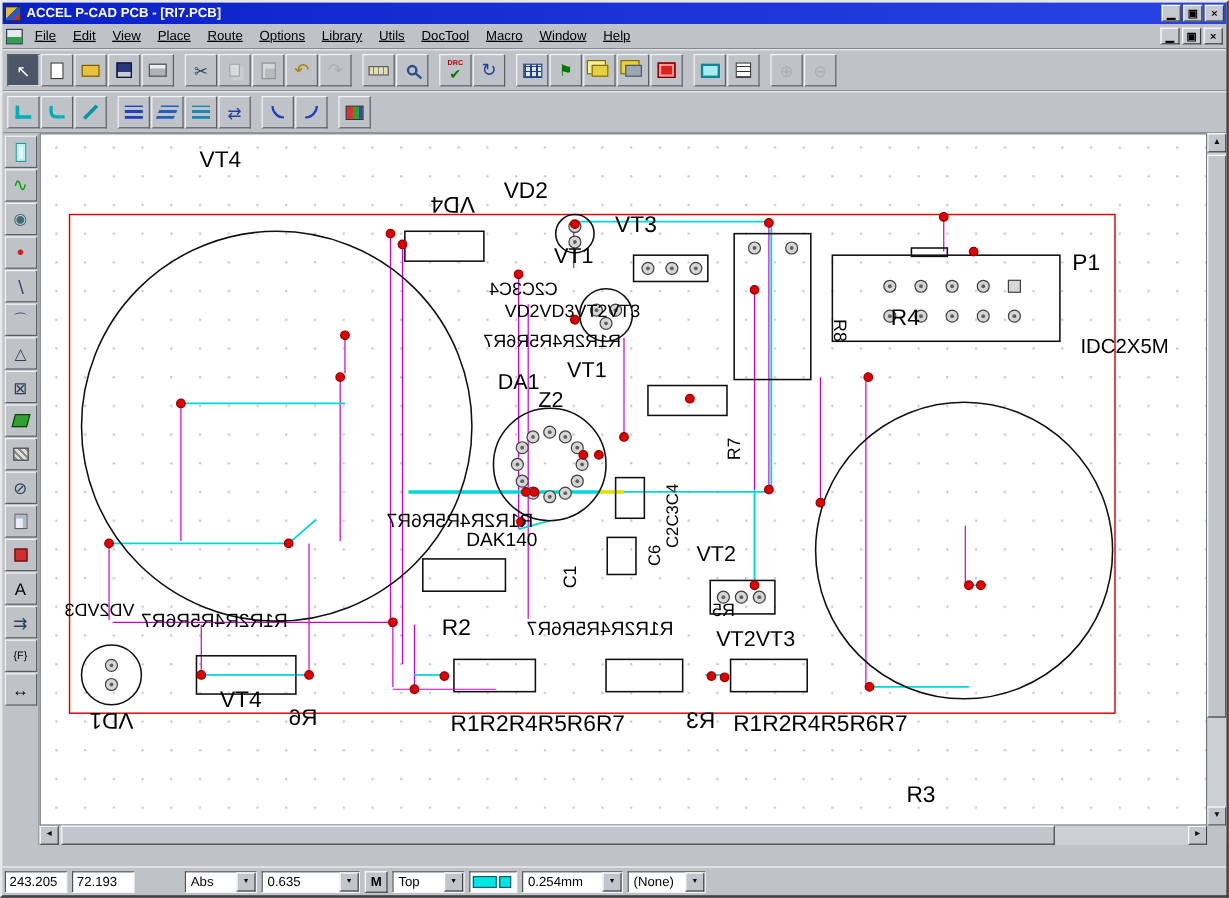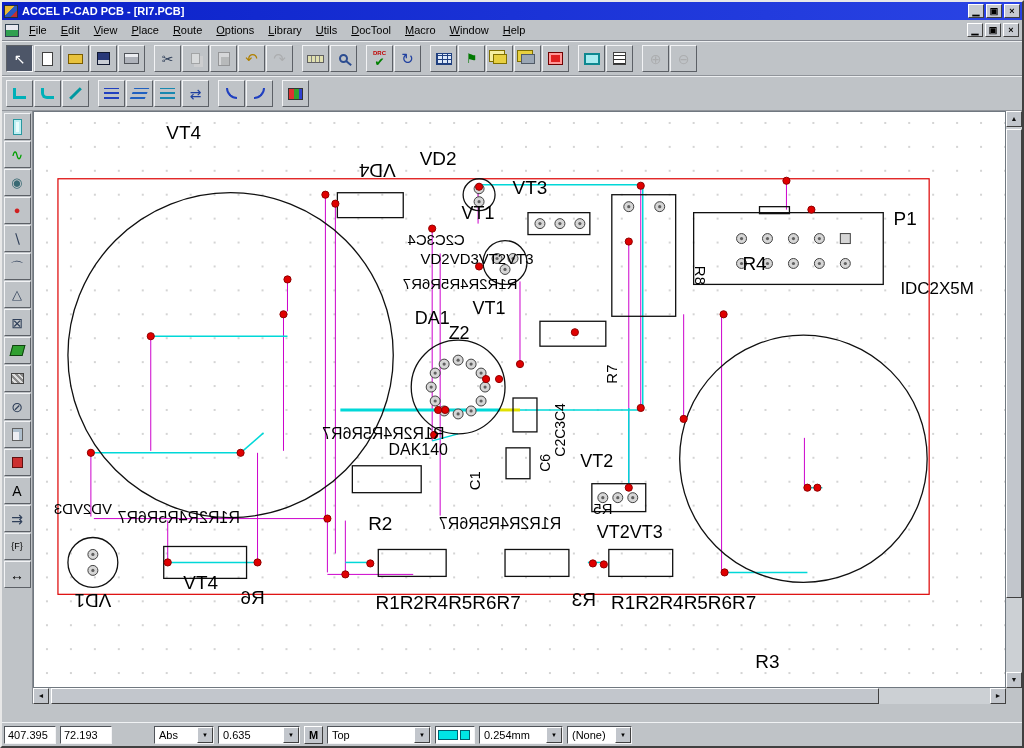--- a/index.html
+++ b/index.html
@@ -12,21 +12,21 @@
     display:flex;align-items:center;padding:0 2px;color:var(--titlebar_text,#fff);font-weight:bold;}
   .app-icon{width:14px;height:13px;margin-right:4px;border:1px solid #203040;
     background:linear-gradient(135deg,#e8b830 0 40%,#2858c0 40% 70%,#c03030 70%);}
   .tb-buttons{margin-left:auto;display:flex;gap:2px;}
   .wbtn{width:16px;height:14px;background:#c6cad0;border:1px solid;border-color:#fff #404040 #404040 #fff;
     font-size:9px;line-height:12px;text-align:center;color:#000;font-weight:bold;}
   
   .menubar{height:21px;flex:0 0 21px;display:flex;align-items:center;padding:0 3px;border-bottom:1px solid #848890;}
   .mdi-icon{width:14px;height:13px;margin-right:3px;border:1px solid #304050;
     background:linear-gradient(180deg,#e8e8f0 0 50%,#30a050 50%);}
-  .menu-item{padding:3px 7px;cursor:default;}
+  .menu-item{padding:3px 7px;cursor:default;text-decoration:underline;}
   .mdi-buttons{margin-left:auto;display:flex;gap:2px;}
   
   .toolbar{height:35px;flex:0 0 35px;display:flex;align-items:center;padding:0 4px;
     border-top:1px solid #eceef0;border-bottom:1px solid #90949a;}
   .tbtn{width:27px;height:27px;display:flex;flex-direction:column;align-items:center;justify-content:center;
     background:var(--chrome,#bfc3c7);border:1px solid;border-color:#f2f3f5 #5c6066 #5c6066 #f2f3f5;margin-right:1px;}
   .tbtn.pressed{border-color:#5c6066 #f2f3f5 #f2f3f5 #5c6066;background:#4d5668;}
   .tbtn.disabled span{color:#989ca2 !important;filter:grayscale(1) opacity(.55);}
   .sep{width:8px;height:27px;flex:0 0 8px;}
   .mini{font-size:6px;font-weight:bold;color:#c00000;line-height:1;}
@@ -531,33 +531,33 @@
         <span class="sarrow">►</span>
       </div>
 
       <div class="corner"></div>
     </div>
   </div>
 
   <div class="gapbar"></div>
 
   <div class="statusbar">
-    <span class="sunken coord">407.395</span>
+    <span class="sunken coord">243.205</span>
     <span class="sunken coord">72.193</span>
     <span style="width:34px;"></span>
     <span class="sunken combo" style="width:60px;">
       <span class="val">Abs</span>
       <span class="drop">▼</span>
     </span>
     <span class="sunken combo" style="width:82px;justify-content:center;">
       <span class="val">0.635</span>
       <span class="drop">▼</span>
     </span>
     <span class="mbtn">M</span>
-    <span class="sunken combo" style="width:104px;">
+    <span class="sunken combo" style="width:60px;">
       <span class="val">Top</span>
       <span class="drop">▼</span>
     </span>
     <span class="sunken swatchbox">
       <span class="sw1"></span>
       <span class="sw2"></span>
     </span>
     <span class="sunken combo" style="width:84px;">
       <span class="val">0.254mm</span>
       <span class="drop">▼</span>

